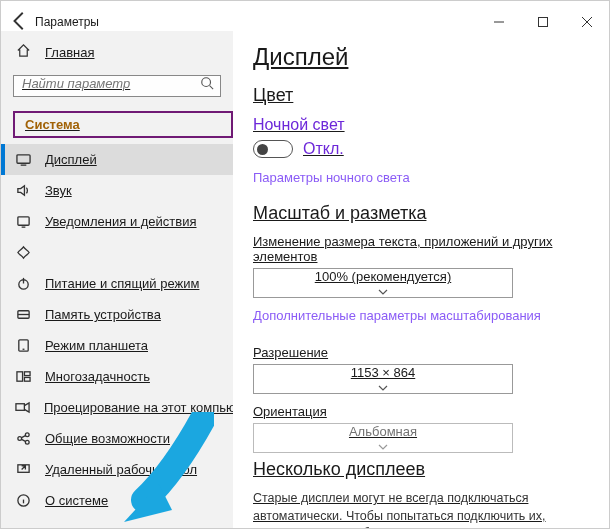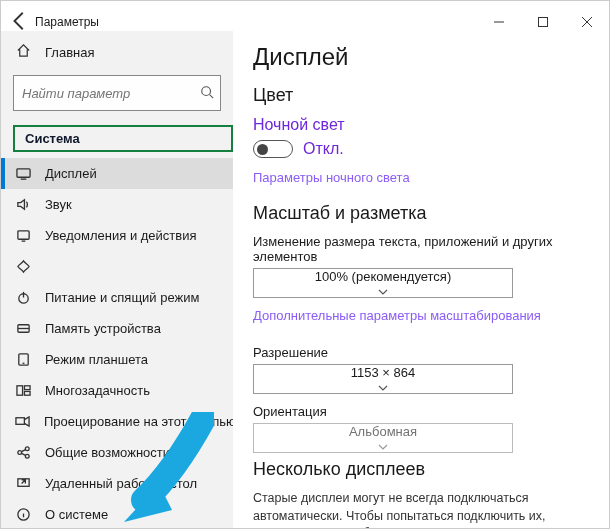--- a/index.html
+++ b/index.html
@@ -20,56 +20,56 @@
     align-items: center;
     padding: 12px 0 0 8px;
     background: #fff;
     border-bottom: 0;
   }
   .titlebar .back { width: 22px; color: #333; font-size: 14px; }
   .titlebar .title { font-size: 12px; margin-left: 4px; flex: 1; }
   .winbtns { display: flex; }
   .winbtn { width: 44px; height: 30px; display: flex; align-items: center; justify-content: center; font-size: 12px; color: #333; }
   .winbtn svg { width: 10px; height: 10px; }
-  .content { display: flex; flex: 1; min-height: 0; }
+  .content { display: flex; flex: 1; min-height: 0; text-decoration: underline; }
   .sidebar {
     width: 232px;
     background: #f2f2f2;
     padding-top: 4px;
     overflow: hidden;
     display: flex;
     flex-direction: column;
   }
   .home {
     display: flex; align-items: center;
     padding: 8px 14px;
     gap: 14px;
     font-size: 13px;
   }
   .home .icon { width: 16px; text-align: center; }
   .search-wrap { padding: 6px 12px 8px 12px; }
   .search {
-    display: flex; align-items: center;
+    display: flex; align-items: flex-start;
     border: 1px solid #888;
     background: #fefefe;
-    height: 36px;
+    height: 22px;
     padding: 0 8px;
   }
   .search input {
     flex: 1; border: none; outline: none; background: transparent;
     font-size: 13px; font-style: italic; color: #666;
   }
   .section-highlight {
     display: inline-block;
-    border: 2px solid #15803d;
+    border: 2px solid #701a75;
     padding: 4px 10px;
     margin: 6px 0 6px 12px;
     font-size: 13px;
     font-weight: 600;
-    color: #0f172a;
+    color: #a16207;
   }
   .nav { flex: 1; overflow: hidden; }
   .nav-item {
     display: flex; align-items: center;
     padding: 8px 14px;
     gap: 14px;
     font-size: 13px;
     color: #1a1a1a;
     white-space: nowrap;
   }

